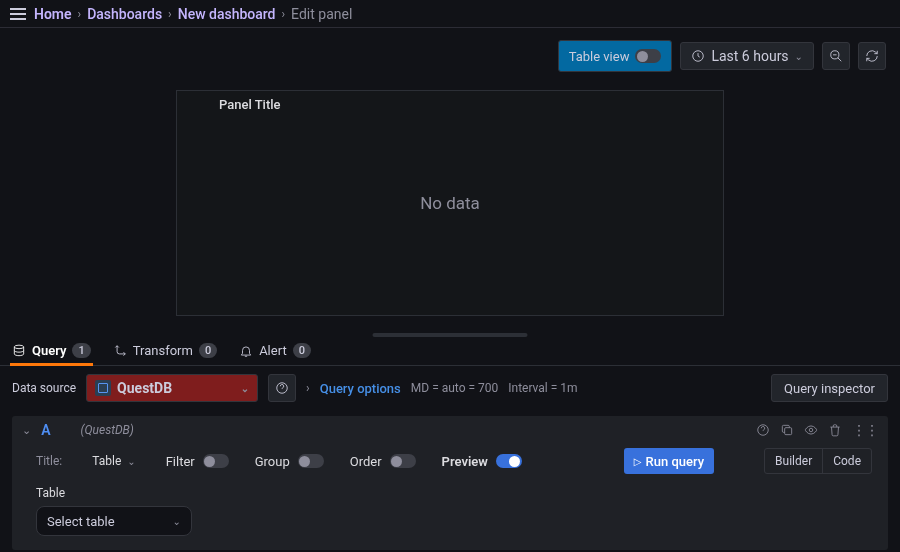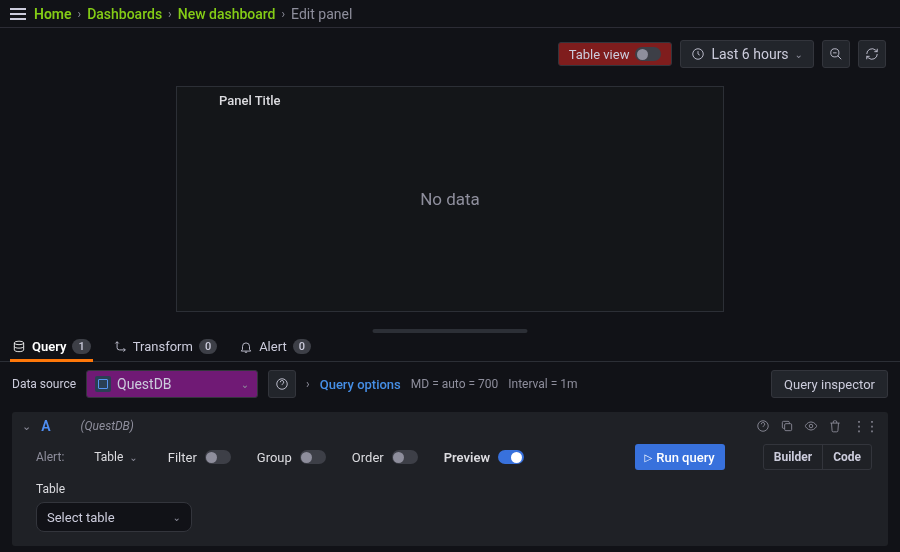--- a/index.html
+++ b/index.html
@@ -16,39 +16,39 @@
   display: flex;
   align-items: center;
   height: 28px;
   padding: 0 10px;
   gap: 8px;
   border-bottom: 1px solid #2c2c35;
 }
 .menu-icon { cursor: pointer; display: flex; flex-direction: column; gap: 3px; padding: 4px 0; }
 .menu-icon span { width: 16px; height: 2px; background: #ccccdc; display: block; }
 .breadcrumb { display: flex; align-items: center; gap: 6px; font-size: 14px; }
-.breadcrumb .crumb { color: #84cc16; font-weight: 500; }
+.breadcrumb .crumb { color: #c4b5fd; font-weight: 500; }
 .breadcrumb .crumb.home { font-weight: 600; }
 .breadcrumb .sep { color: #8e8e9c; font-size: 12px; }
 .breadcrumb .current { color: #8e8e9c; }
 
 .toolbar {
   display: flex;
   align-items: center;
   justify-content: flex-end;
   gap: 8px;
   padding: 12px 14px 8px;
 }
 .btn-group {
   display: flex;
   align-items: center;
-  background: #7f1d1d;
-  border: 1px solid #33353c;
-  border-radius: 3px;
-  height: 24px;
+  background: #0369a1;
+  border: 1px solid #33353c;
+  border-radius: 3px;
+  height: 32px;
 }
 .btn-seg {
   padding: 0 10px;
   height: 100%;
   display: flex;
   align-items: center;
   font-size: 13px;
   color: #ccccdc;
   cursor: pointer;
 }
@@ -166,29 +166,30 @@
 
 .ds-row {
   display: flex;
   align-items: center;
   padding: 8px 12px;
   gap: 10px;
 }
 .ds-label { font-size: 12px; color: #ccccdc; }
 .ds-picker {
   display: flex; align-items: center;
-  background: #701a75;
+  background: #7f1d1d;
   border: 1px solid #33353c;
   border-radius: 3px;
   height: 28px;
   padding: 0 8px;
   gap: 4px;
   width: 172px;
   cursor: pointer;
   justify-content: space-between;
+  font-weight: bold;
 }
 .ds-picker .left { display: flex; align-items: center; gap: 6px;}
 .ds-logo { width: 16px; height: 16px; background: #2a3f54; border-radius: 2px; display:inline-block; position:relative;}
 .ds-logo::after{ content:""; position:absolute; inset:3px; border:1.5px solid #5794f2; border-radius:1px;}
 .caret { color: #8e8e9c; font-size: 10px;}
 .qopt { color: #468fe6; font-size: 13px; cursor: pointer; font-weight: 500;}
 .qmeta { color: #8e8e9c; font-size: 12px; }
 .spacer { flex: 1; }
 .inspector-btn {
   background: #22252b;
@@ -241,22 +242,21 @@
   cursor: pointer;
   font-weight: 500;
 }
 .run-btn .play { font-size: 10px; }
 .mode-group {
   display: flex;
   border: 1px solid #33353c;
   border-radius: 3px;
   overflow: hidden;
   height: 26px;
-  margin-left: 12px;
-  font-weight: bold;
+  margin-left: 24px;
 }
 .mode-seg {
   padding: 0 10px;
   display: flex; align-items: center;
   font-size: 12px;
   cursor: pointer;
 }
 .mode-seg:first-child { border-right: 1px solid #33353c; }
 
 .table-section { margin-top: 12px; }
@@ -412,21 +412,21 @@
       <span>
           <svg width="14" height="14" viewBox="0 0 24 24">
             <path d="M4 7h16M9 7V5a2 2 0 0 1 2-2h2a2 2 0 0 1 2 2v2M6 7l1 13a2 2 0 0 0 2 2h6a2 2 0 0 0 2-2l1-13"></path>
           </svg>
         </span>
       <span class="drag-handle">⋮⋮</span>
     </div>
   </div>
   <div class="query-body">
     <div class="qb-row1">
-      <span class="fmt-label">Alert:</span>
+      <span class="fmt-label">Title:</span>
       <span class="fmt-select">
         <span>Table</span>
         <span class="caret">⌄</span>
       </span>
       <span class="opt">
         <span>Filter</span>
         <span class="toggle-switch"></span>
       </span>
       <span class="opt">
         <span>Group</span>

